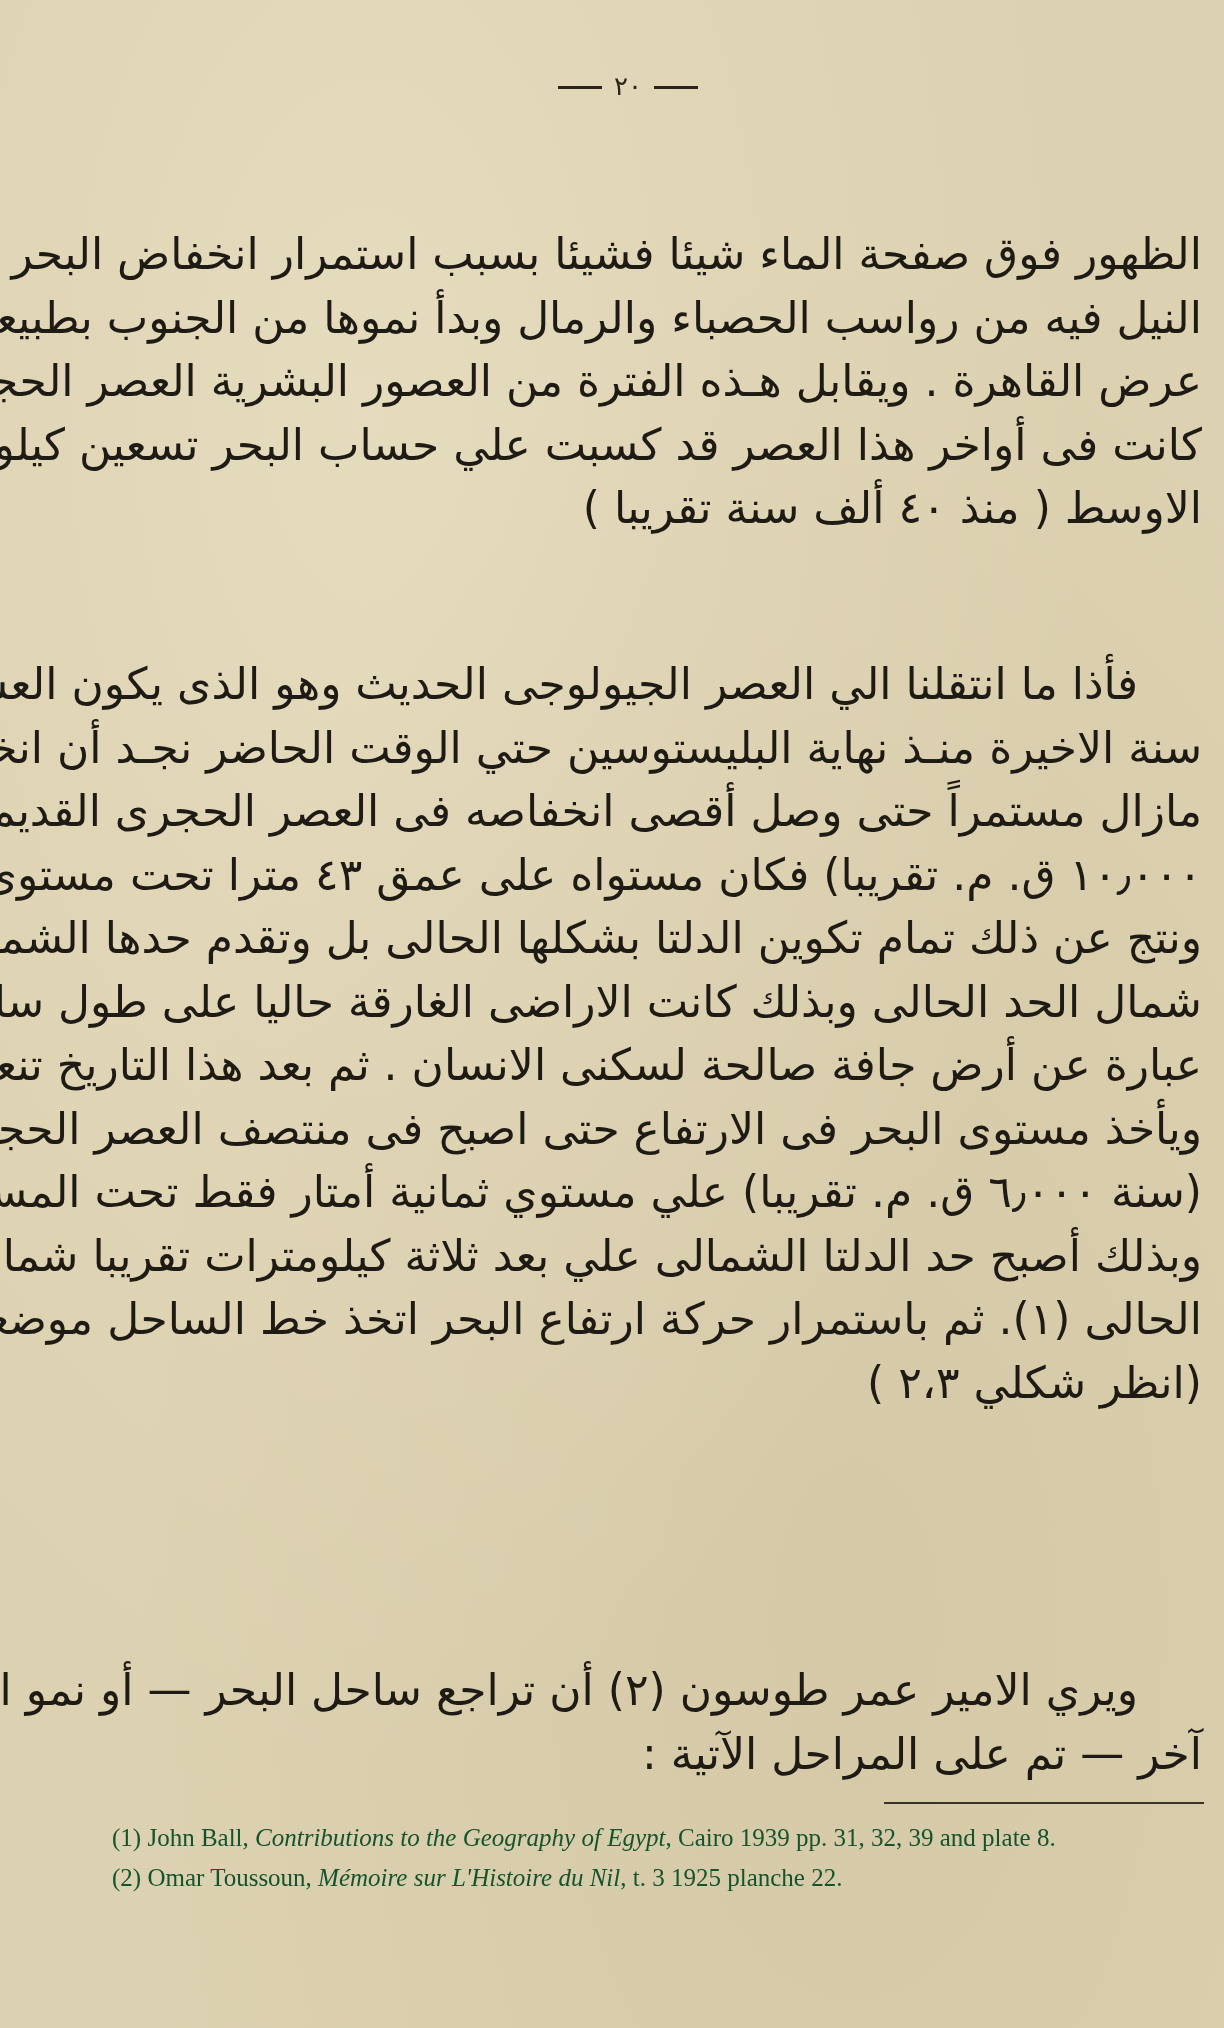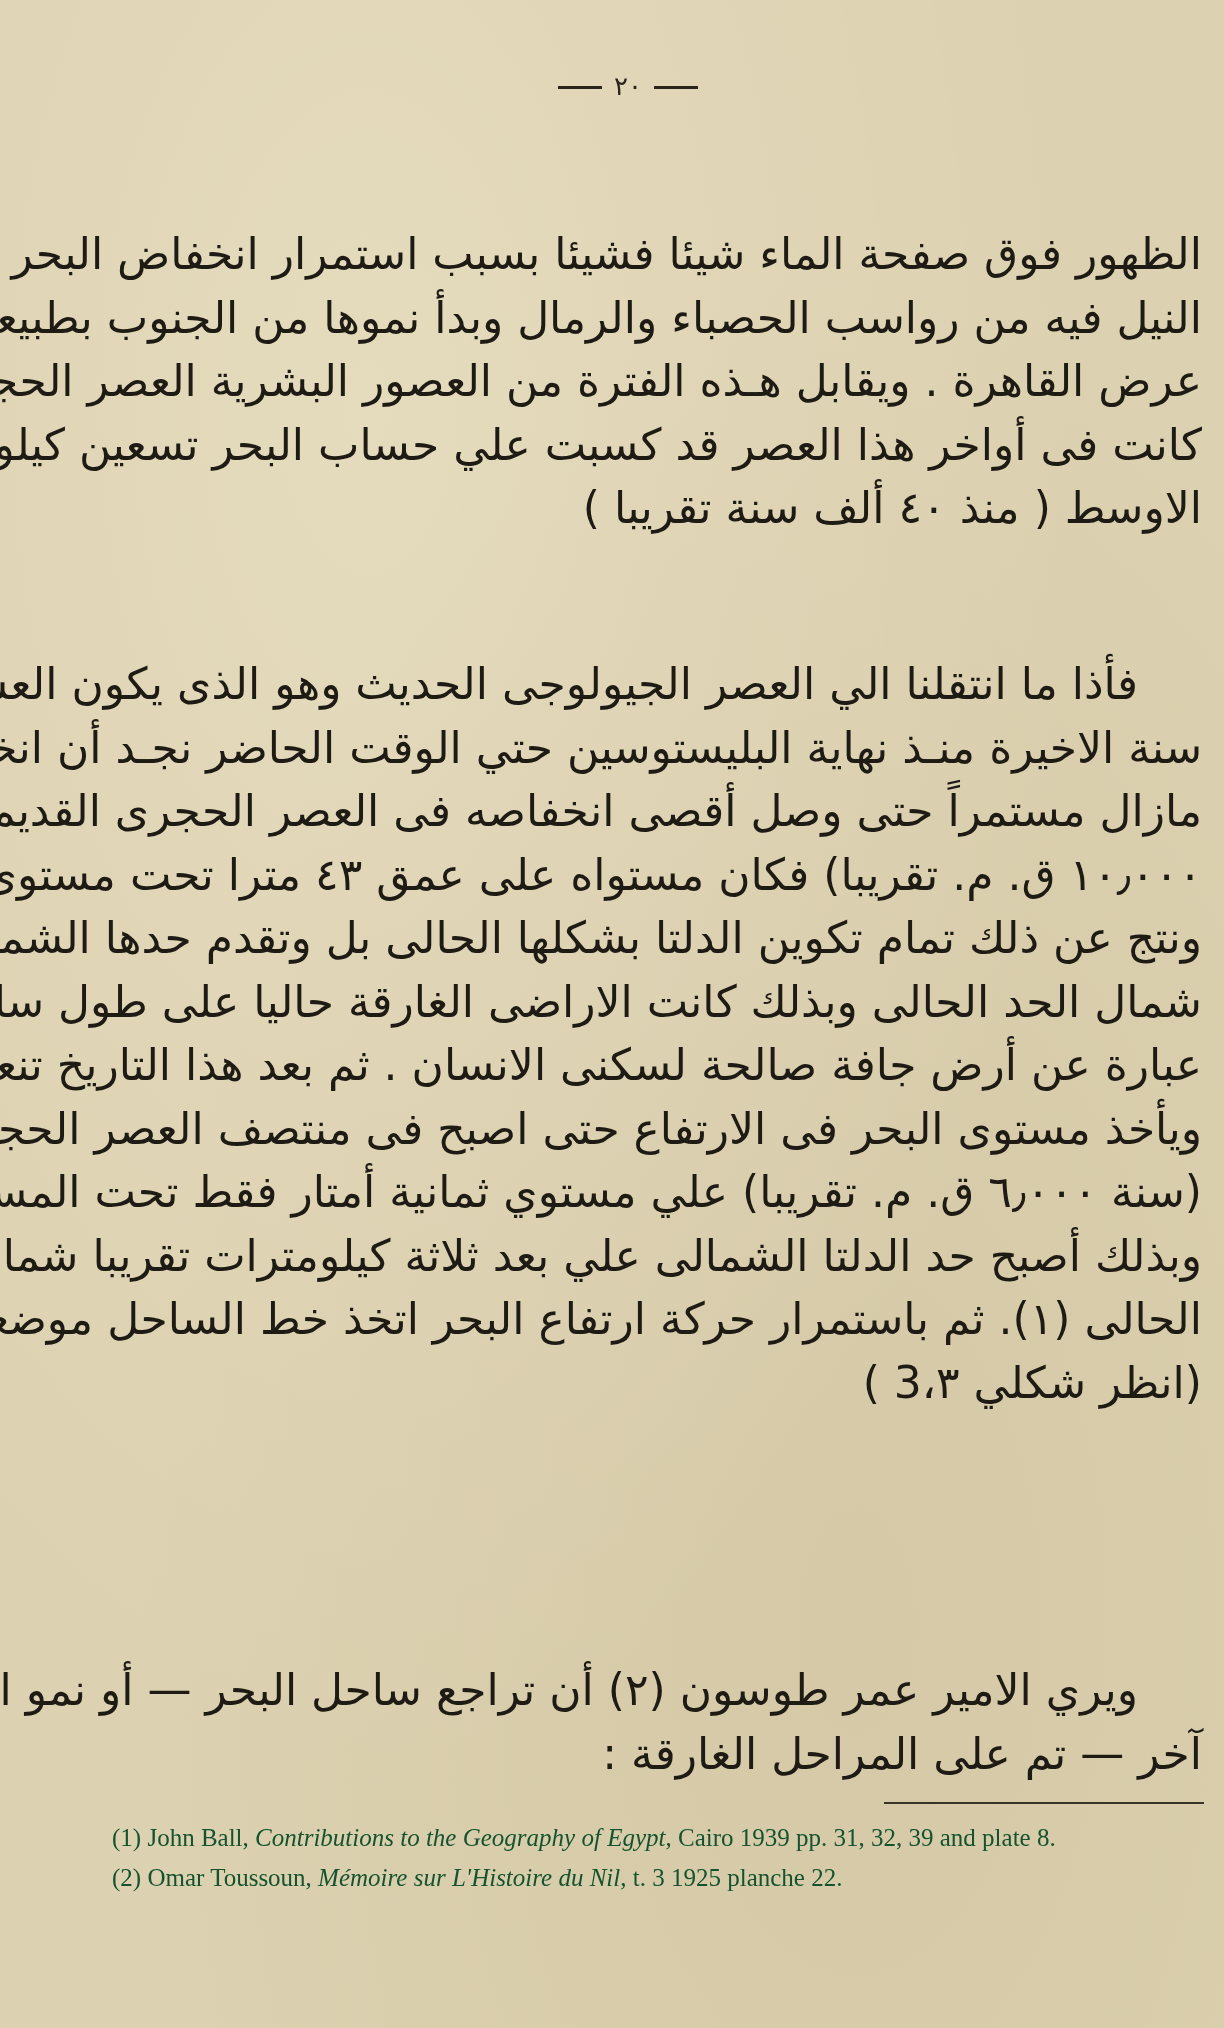--- a/index.html
+++ b/index.html
@@ -120,26 +120,26 @@
     <span class="line">سنة الاخيرة منـذ نهاية البليستوسين حتي الوقت الحاضر نجـد أن انخفاض البحر</span>
     <span class="line">مازال مستمراً حتى وصل أقصى انخفاصه فى العصر الحجرى القديم الاعلى (سـنة</span>
     <span class="line">١٠٫٠٠٠ ق. م. تقريبا) فكان مستواه على عمق ٤٣ مترا تحت مستوى البحر الحالى</span>
     <span class="line">ونتج عن ذلك تمام تكوين الدلتا بشكلها الحالى بل وتقدم حدها الشمالى بمقدار ١١ كم</span>
     <span class="line">شمال الحد الحالى وبذلك كانت الاراضى الغارقة حاليا على طول ساحل مصر الشمالى</span>
     <span class="line">عبارة عن أرض جافة صالحة لسكنى الانسان . ثم بعد هذا التاريخ تنعكس الحركة</span>
     <span class="line">ويأخذ مستوى البحر فى الارتفاع حتى اصبح فى منتصف العصر الحجري الحديث</span>
     <span class="line">(سنة ٦٫٠٠٠ ق. م. تقريبا) علي مستوي ثمانية أمتار فقط تحت المستوي الحـــالى</span>
     <span class="line">وبذلك أصبح حد الدلتا الشمالى علي بعد ثلاثة كيلومترات تقريبا شمال الســـاحل</span>
     <span class="line">الحالى (١). ثم باستمرار حركة ارتفاع البحر اتخذ خط الساحل موضعـه الحـالى</span>
-    <span class="line last">(انظر شكلي 3،٣ )</span>
+    <span class="line last">(انظر شكلي ٢،٣ )</span>
   </div>
 
   <div class="body-text" id="para3">
     <span class="line indent">ويري الامير عمر طوسون (٢) أن تراجع ساحل البحر — أو نمو الدلتا بمعني</span>
-    <span class="line last">آخر — تم على المراحل الغارقة :</span>
+    <span class="line last">آخر — تم على المراحل الآتية :</span>
   </div>
 
   <div class="rule"></div>
 
   <div class="footnotes">
     <p class="fn">
       <span>(1)</span>
       <span>John Ball,</span>
       <i>Contributions to the Geography of Egypt</i><span>, Cairo 1939 pp. 31, 32, 39 and plate 8.</span>
     </p>

